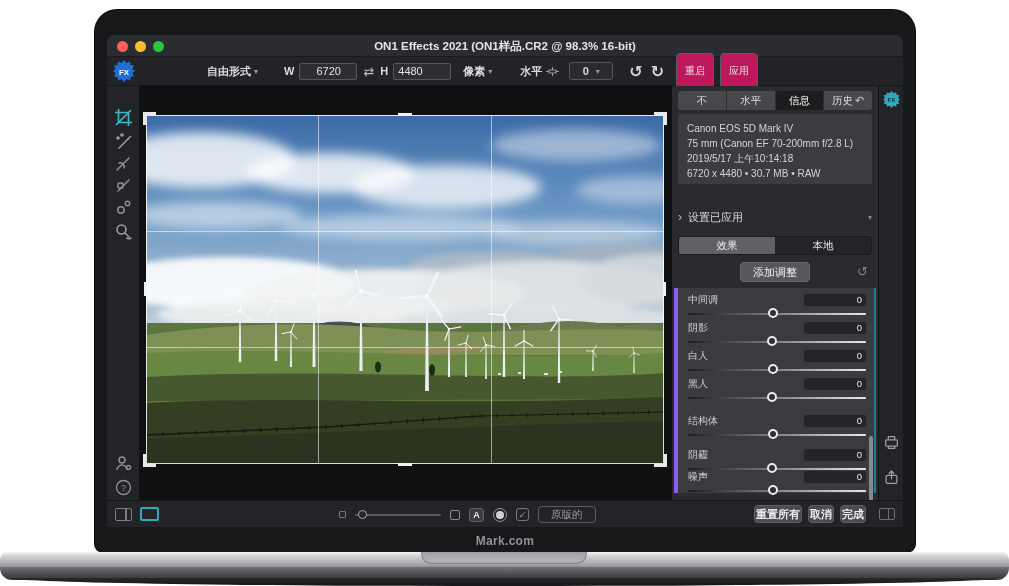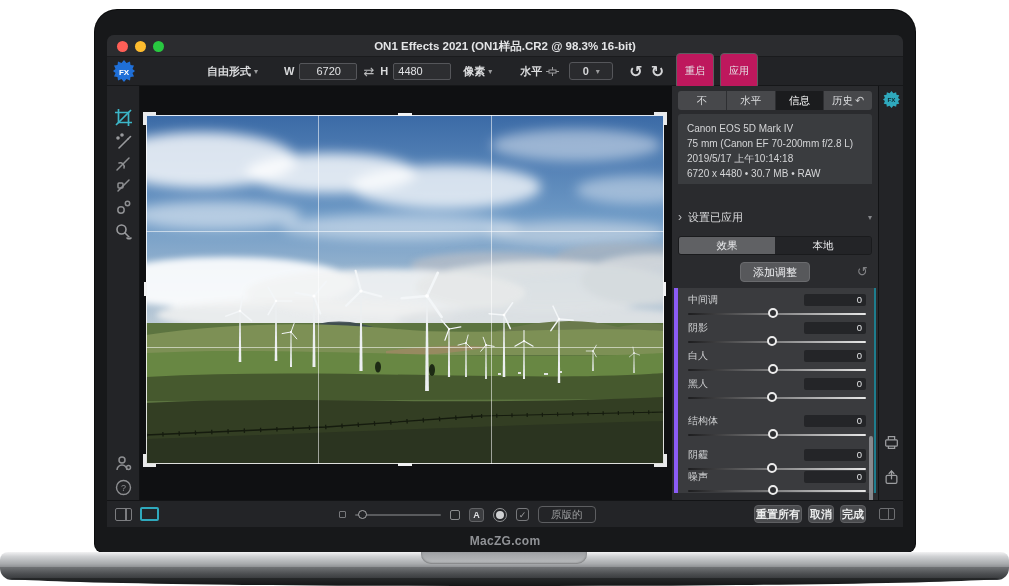--- a/index.html
+++ b/index.html
@@ -596,19 +596,19 @@
       <div class="bb-right">
         <span class="bb-btn">重置所有</span>
         <span class="bb-btn">取消</span>
         <span class="bb-btn">完成</span>
       </div>
       <span class="bb-pane-ic"></span>
     </div>
 
   </div>
 
-  <div class="bezel-brand">MacZG.com</div>
+  <div class="bezel-brand">Mark.com</div>
 </div>
 
 <div class="laptop-base-top"></div>
 <div class="laptop-notch"></div>
 <div class="laptop-base-bottom"></div>
 <div class="laptop-shadow"></div>
 
 </body></html>

